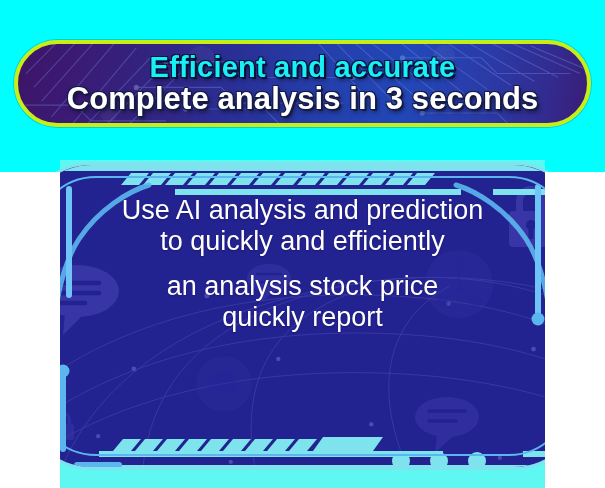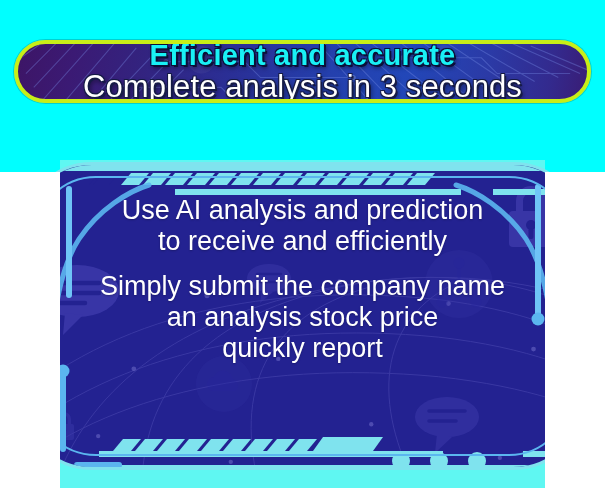--- a/index.html
+++ b/index.html
@@ -24,21 +24,21 @@
     background:#00ffff;
   }
   
   .cyan-body{
     position:absolute; left:60px; top:160px; width:485px; height:328px;
     background:#5ff7f2;
   }
 
   
   .banner{
-    position:absolute; left:14px; top:40px; width:577px; height:63px;
+    position:absolute; left:14px; top:40px; width:577px; height:87px;
     border-radius:44px;
     border:4px solid #c8ee18;
     background:
       linear-gradient(100deg,
         #3d1566 0%, #3b1a74 10%, #33237f 22%,
         #2a2f96 38%, #2440ad 55%, #2247b8 68%,
         #2b3aa6 82%, #332a8e 93%, #3a1c74 100%);
     overflow:hidden;
     box-shadow:0 0 0 1px rgba(0,0,0,.18);
   }
@@ -55,21 +55,21 @@
   .ttl-1{
     font-size:29px; font-weight:bold; color:#19f0f5;
     letter-spacing:.2px;
     text-shadow:
       2px 2px 0 #0b1038, -1px -1px 0 #0b1038,
       1px -1px 0 #0b1038, -1px 1px 0 #0b1038,
       2px 3px 4px rgba(0,0,0,.55);
     margin-bottom:1px;
   }
   .ttl-2{
-    font-size:31px; font-weight:normal; color:#ffffff;
+    font-size:31px; font-weight:bold; color:#ffffff;
     letter-spacing:.1px;
     text-shadow:
       2px 2px 0 #161b46, -1px -1px 0 #161b46,
       1px -1px 0 #161b46, -1px 1px 0 #161b46,
       2px 3px 5px rgba(0,0,0,.6);
   }
 
   
   .panel{
     position:absolute; left:20px; top:162px; width:565px; height:308px;
@@ -316,24 +316,23 @@
       <path d="M86 22 C 86 70, 86 110, 86 150" fill="none" stroke="#6fc4f7" stroke-width="6" stroke-linecap="round"></path>
       <circle cx="86" cy="154" r="6.5" fill="#5bb6ef"></circle>
       <path d="M108 30 L108 300" fill="none" stroke="#8ae0f2" stroke-width="5" opacity=".75"></path>
     </svg>
 
     <div class="panel-inner-stroke"></div>
 
     <div class="copy">
       <div class="para para-1">
         <div class="line">Use AI analysis and prediction</div>
-        <div class="line">to receive and efficiently</div>
+        <div class="line">to quickly and efficiently</div>
       </div>
       <div class="para para-2">
-        <div class="line">Simply submit the company name</div>
         <div class="line">an analysis stock price</div>
         <div class="line">quickly report</div>
       </div>
     </div>
   </div>
 
   <div class="strip strip-l"></div>
   <div class="strip strip-r"></div>
 </div>
 

